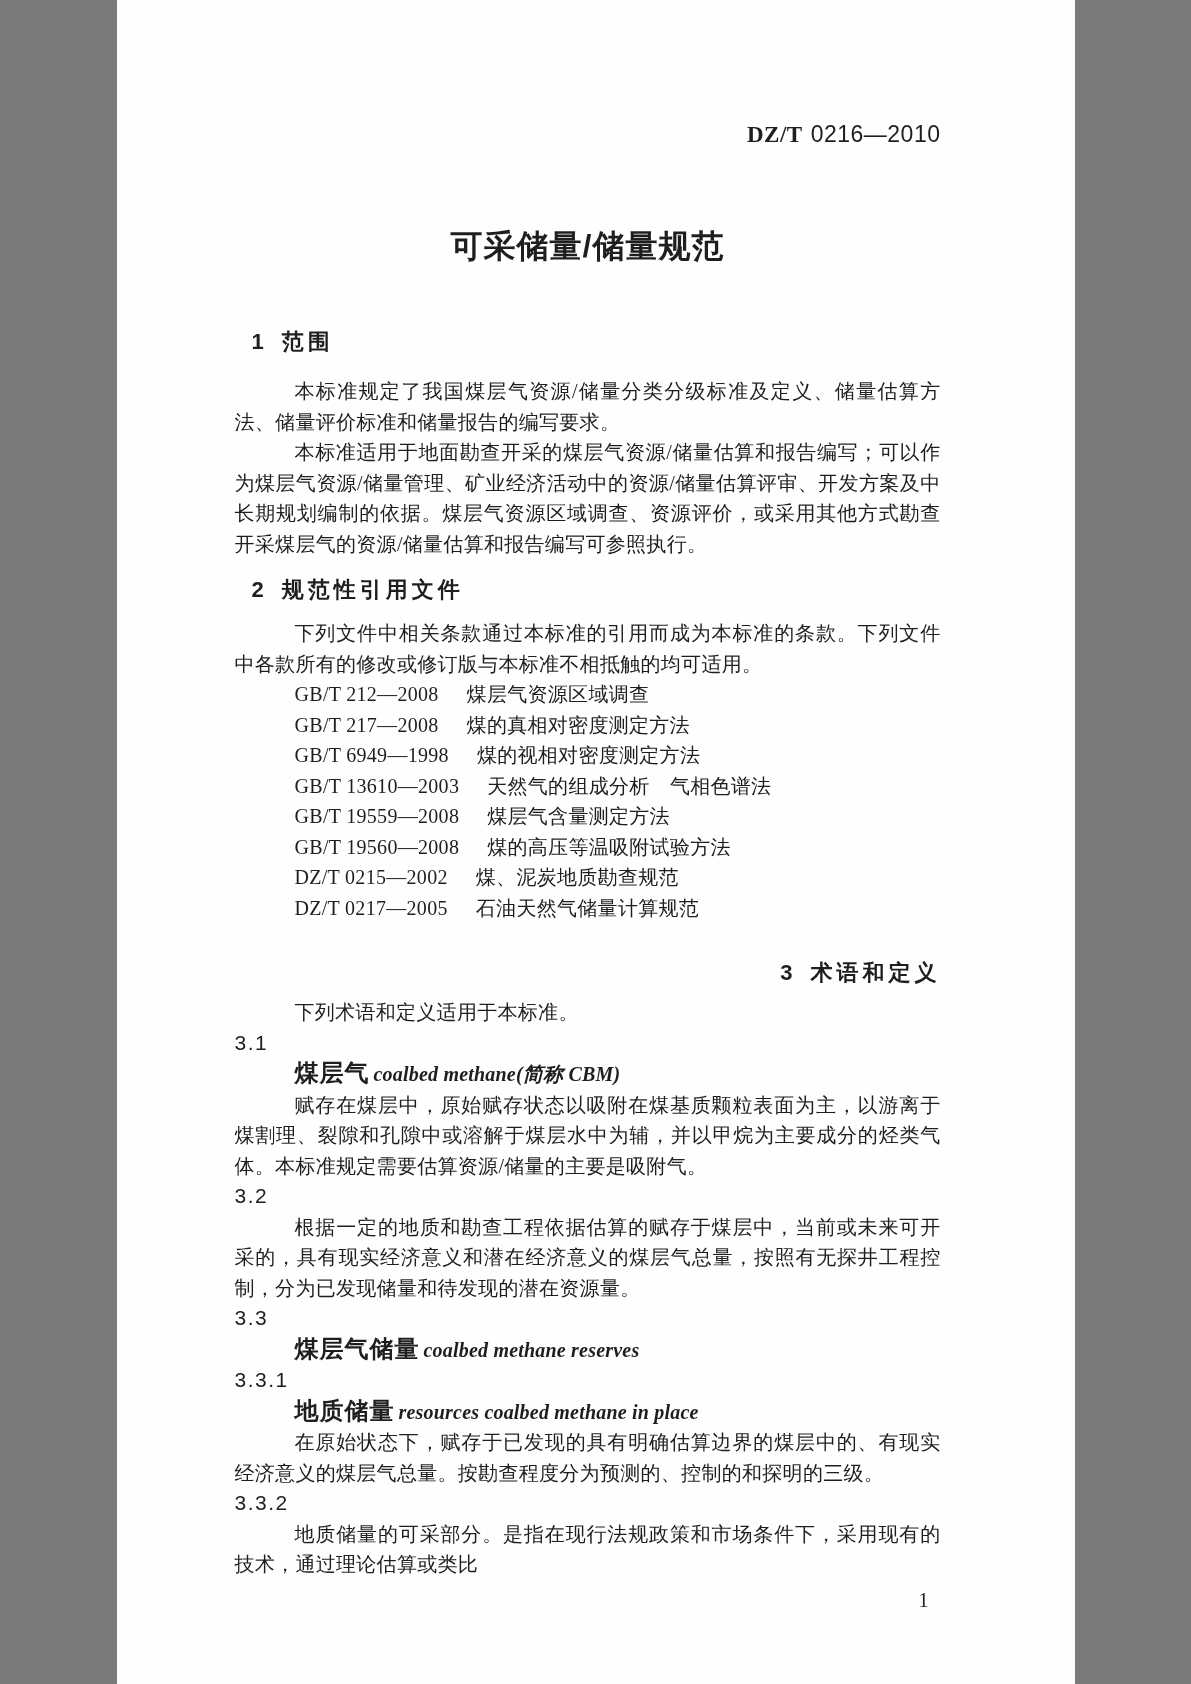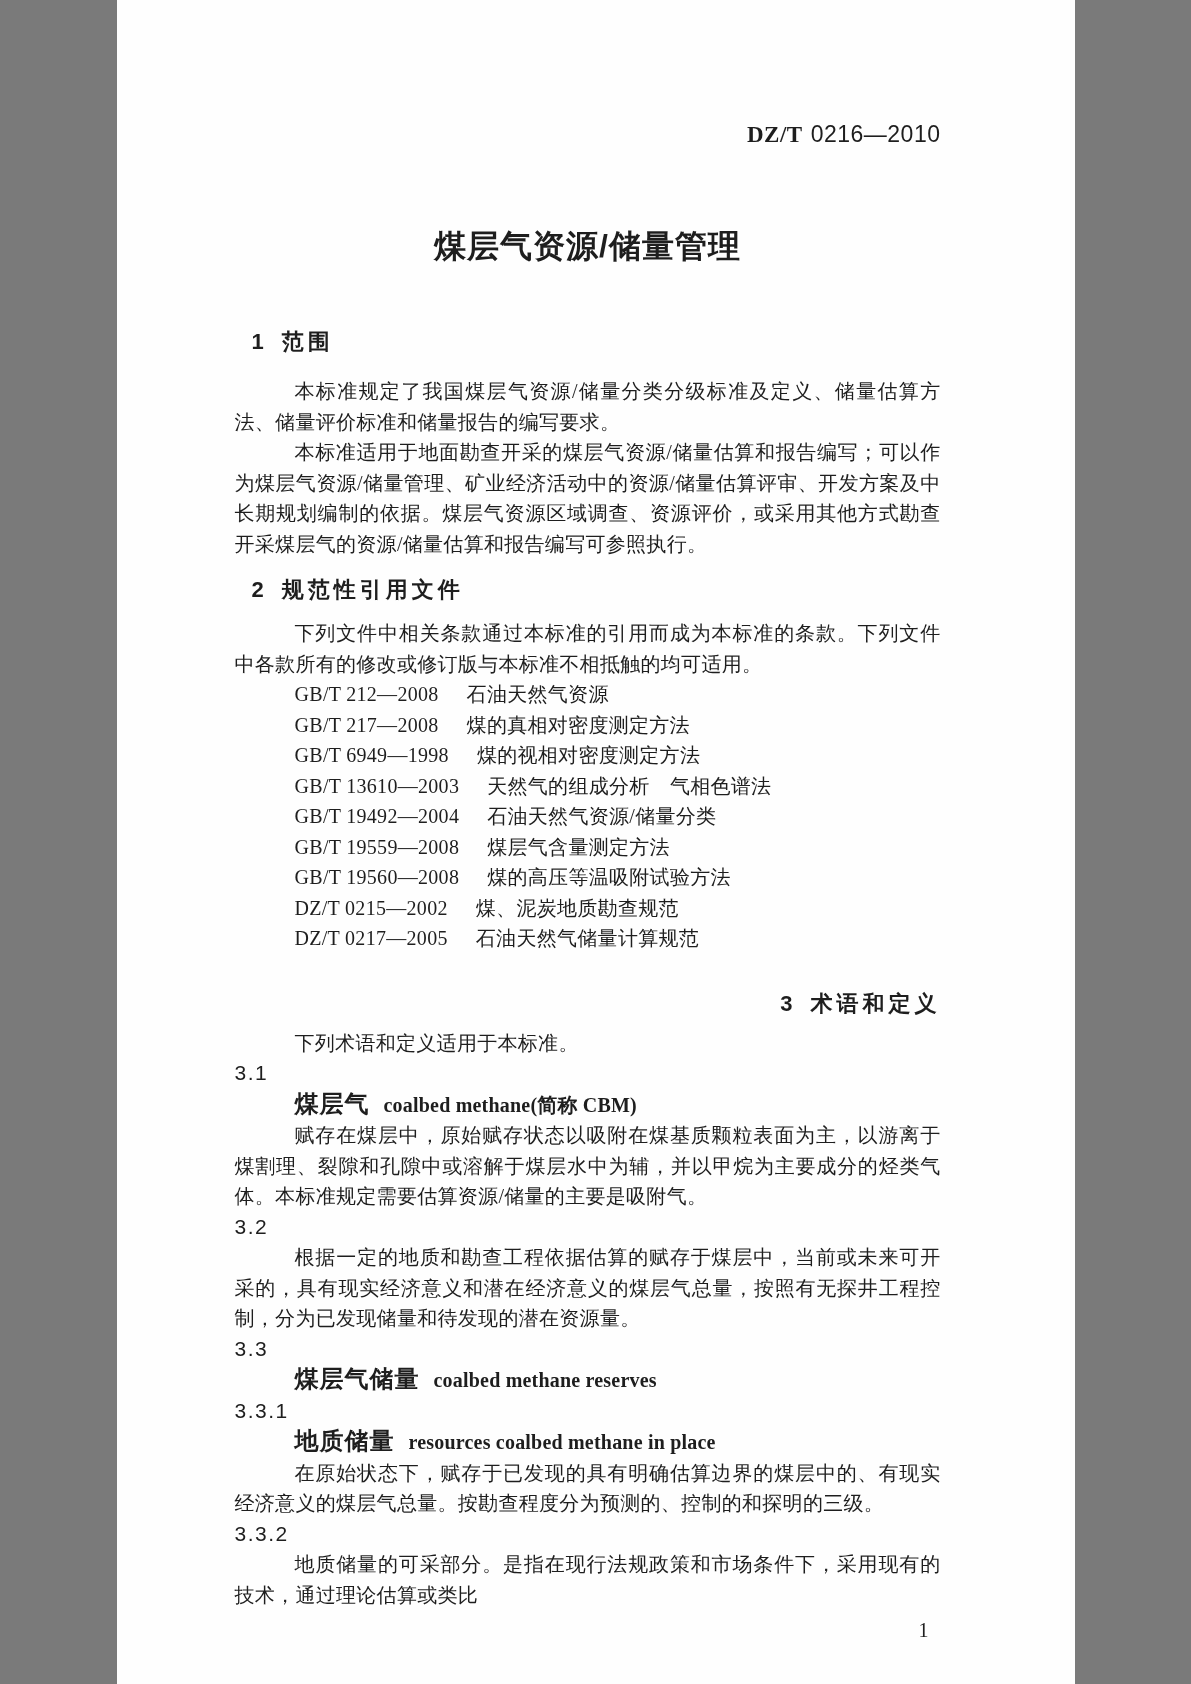--- a/index.html
+++ b/index.html
@@ -76,60 +76,60 @@
   }
   .term-zh{
     font-family:"Liberation Sans","DejaVu Sans",sans-serif;
     font-weight:bold;
     letter-spacing:1px;
     font-size:24px;
   }
   .term-en{
     font-family:"Liberation Serif","DejaVu Serif",serif;
     font-weight:bold;
-    margin-left:14px;
+    margin-left:4px;
     font-size:20px;
     letter-spacing:.2px;
+    font-style:italic;
   }
   
   .page-num{
     margin-top:8px;
     text-align:right;
     padding-right:12px;
     font-size:20px;line-height:24px;
   }
 </style>
 </head>
 <body>
 
 <div class="page">
 
   <div class="std-code">
     <span class="pfx">DZ/T</span><span class="num">0216—2010</span>
   </div>
 
-  <div class="doc-title">煤层气资源/储量管理</div>
+  <div class="doc-title">可采储量/储量规范</div>
 
   <div class="h2 h2-1">
     <span class="h2-num">1</span><span>范围</span>
   </div>
   <p class="p p-first">本标准规定了我国煤层气资源/储量分类分级标准及定义、储量估算方法、储量评价标准和储量报告的编写要求。</p>
   <p class="p">本标准适用于地面勘查开采的煤层气资源/储量估算和报告编写；可以作为煤层气资源/储量管理、矿业经济活动中的资源/储量估算评审、开发方案及中长期规划编制的依据。煤层气资源区域调查、资源评价，或采用其他方式勘查开采煤层气的资源/储量估算和报告编写可参照执行。</p>
 
   <div class="h2 h2-2">
     <span class="h2-num">2</span><span>规范性引用文件</span>
   </div>
   <p class="p p-after-h">下列文件中相关条款通过本标准的引用而成为本标准的条款。下列文件中各款所有的修改或修订版与本标准不相抵触的均可适用。</p>
 
   <div class="refs">
-    <div class="ref-line"><span>GB/T 212—2008</span><span class="ref-name">石油天然气资源</span></div>
+    <div class="ref-line"><span>GB/T 212—2008</span><span class="ref-name">煤层气资源区域调查</span></div>
     <div class="ref-line"><span>GB/T 217—2008</span><span class="ref-name">煤的真相对密度测定方法</span></div>
     <div class="ref-line"><span>GB/T 6949—1998</span><span class="ref-name">煤的视相对密度测定方法</span></div>
     <div class="ref-line"><span>GB/T 13610—2003</span><span class="ref-name">天然气的组成分析　气相色谱法</span></div>
-    <div class="ref-line"><span>GB/T 19492—2004</span><span class="ref-name">石油天然气资源/储量分类</span></div>
     <div class="ref-line"><span>GB/T 19559—2008</span><span class="ref-name">煤层气含量测定方法</span></div>
     <div class="ref-line"><span>GB/T 19560—2008</span><span class="ref-name">煤的高压等温吸附试验方法</span></div>
     <div class="ref-line"><span>DZ/T 0215—2002</span><span class="ref-name">煤、泥炭地质勘查规范</span></div>
     <div class="ref-line"><span>DZ/T 0217—2005</span><span class="ref-name">石油天然气储量计算规范</span></div>
   </div>
 
   <div class="h2 h2-3">
     <span class="h2-num">3</span><span>术语和定义</span>
   </div>
   <p class="p p-intro3">下列术语和定义适用于本标准。</p>

